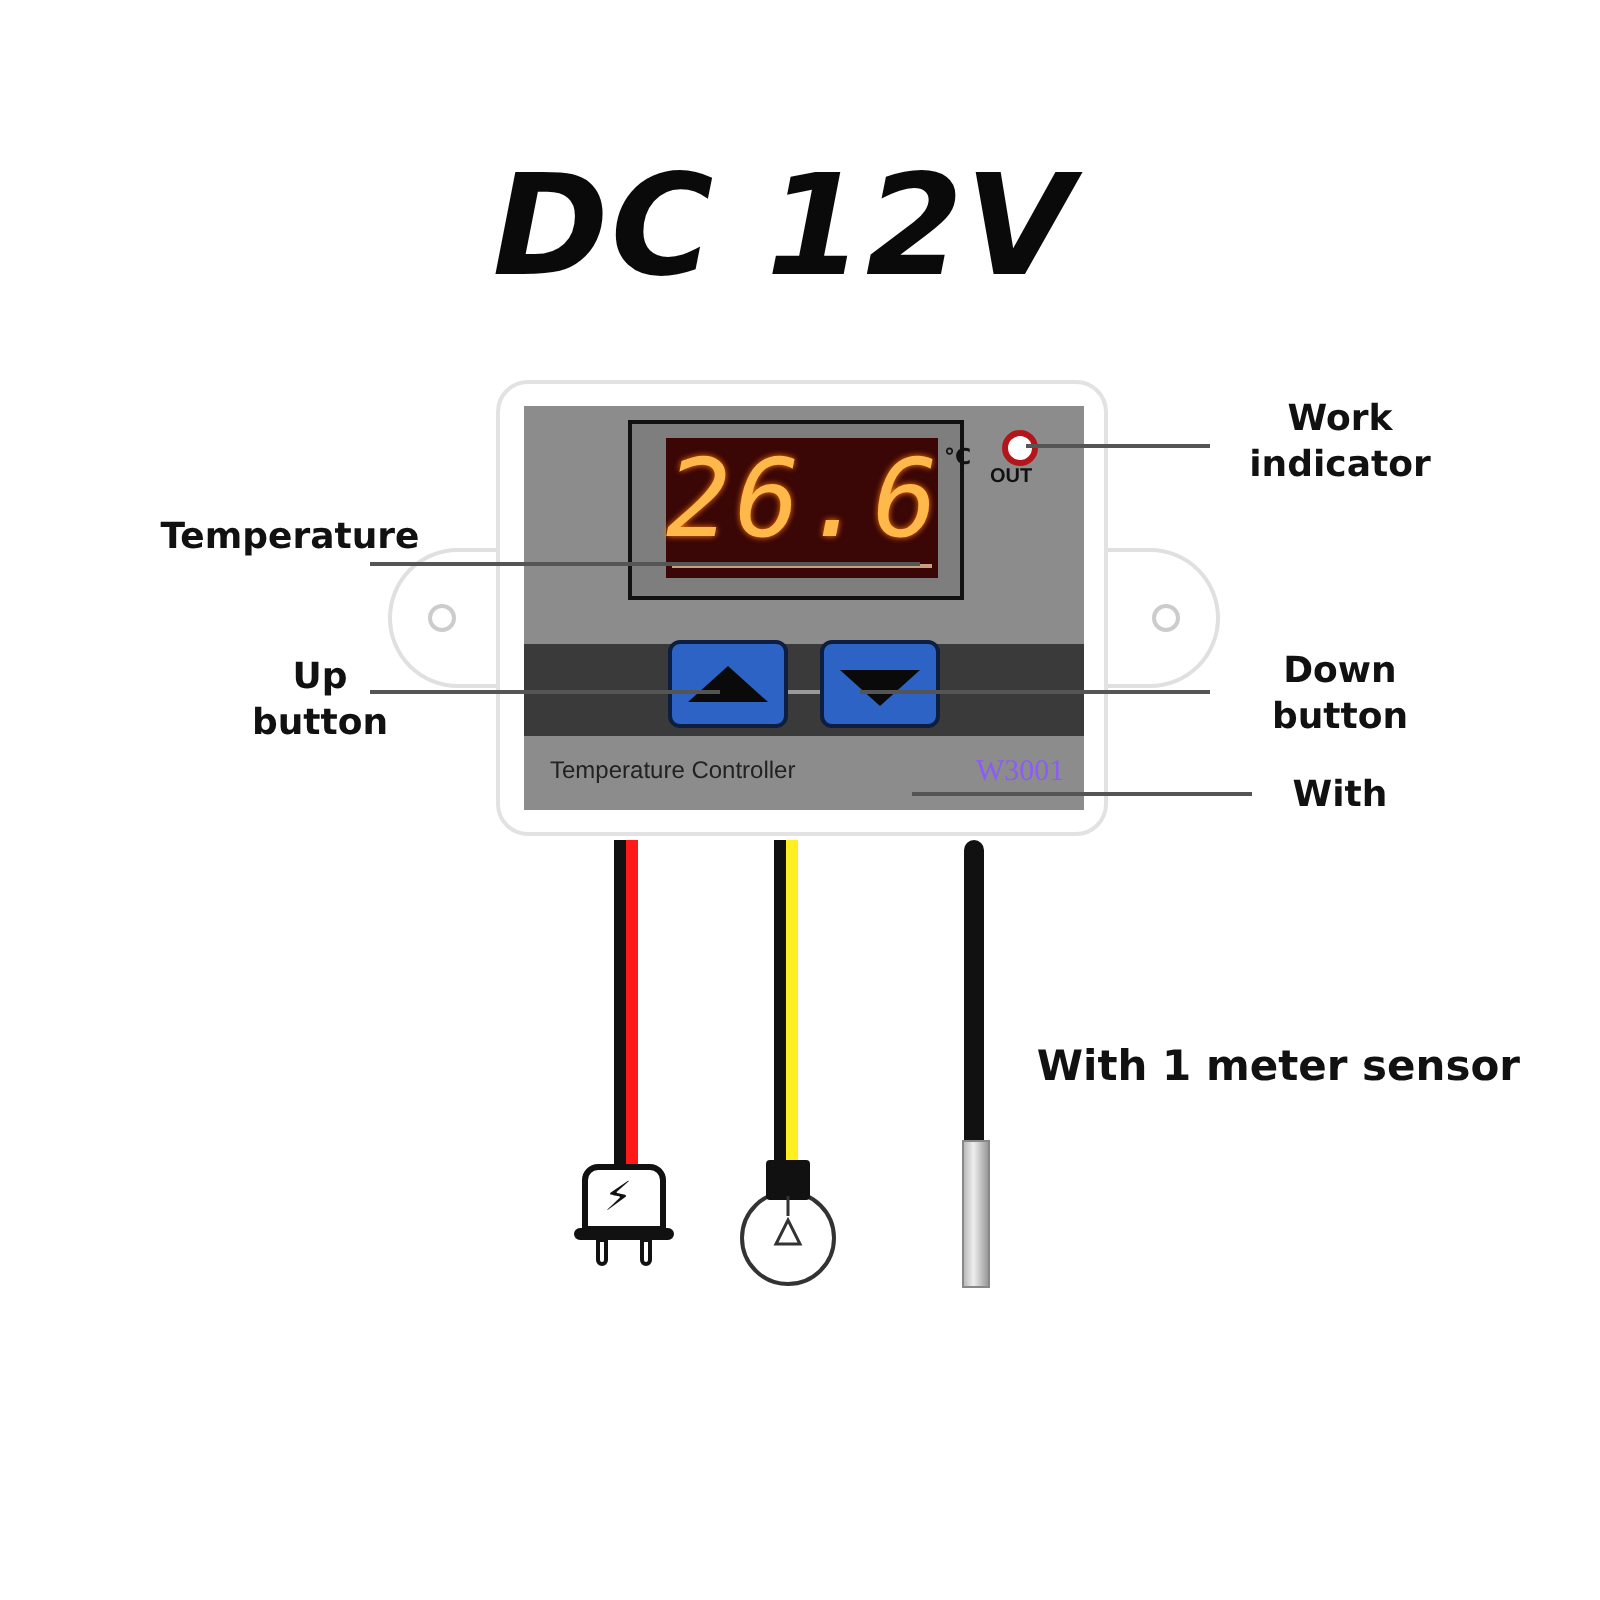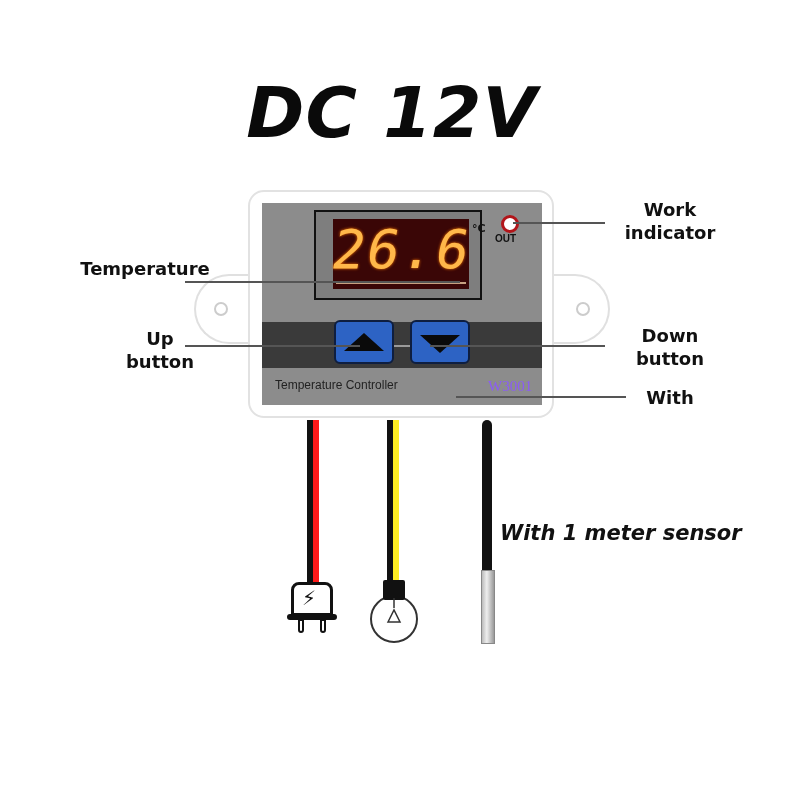--- a/index.html
+++ b/index.html
@@ -97,21 +97,21 @@
 </div>
 <div class="abs label" style="left:120px;top:327px;width:80px;">
   <div>Up</div>
   <div>button</div>
 </div>
 <div class="abs label" style="left:630px;top:324px;width:80px;">
   <div>Down</div>
   <div>button</div>
 </div>
 <div class="abs label" style="left:630px;top:386px;width:80px;">With</div>
-<div class="abs label" style="left:500px;top:522px;width:260px;font-size:21px;text-align:left;font-style:italic;">With 1 meter sensor</div>
+<div class="abs label" style="left:500px;top:522px;width:260px;font-size:21px;text-align:right;">With 1 meter sensor</div>
 
 <div class="abs wire" style="left:307px;top:420px;height:162px;background:#111;"></div>
 <div class="abs wire" style="left:313px;top:420px;height:162px;background:#ff1a1a;"></div>
 <div class="abs wire" style="left:387px;top:420px;height:162px;background:#111;"></div>
 <div class="abs wire" style="left:393px;top:420px;height:162px;background:#ffee22;"></div>
 <div class="abs" style="left:482px;top:420px;width:10px;height:152px;background:#111;border-radius:5px 5px 0 0;"></div>
 
 <div>
   <div class="abs plug-body"></div>
   <div class="abs bolt">⚡</div>

